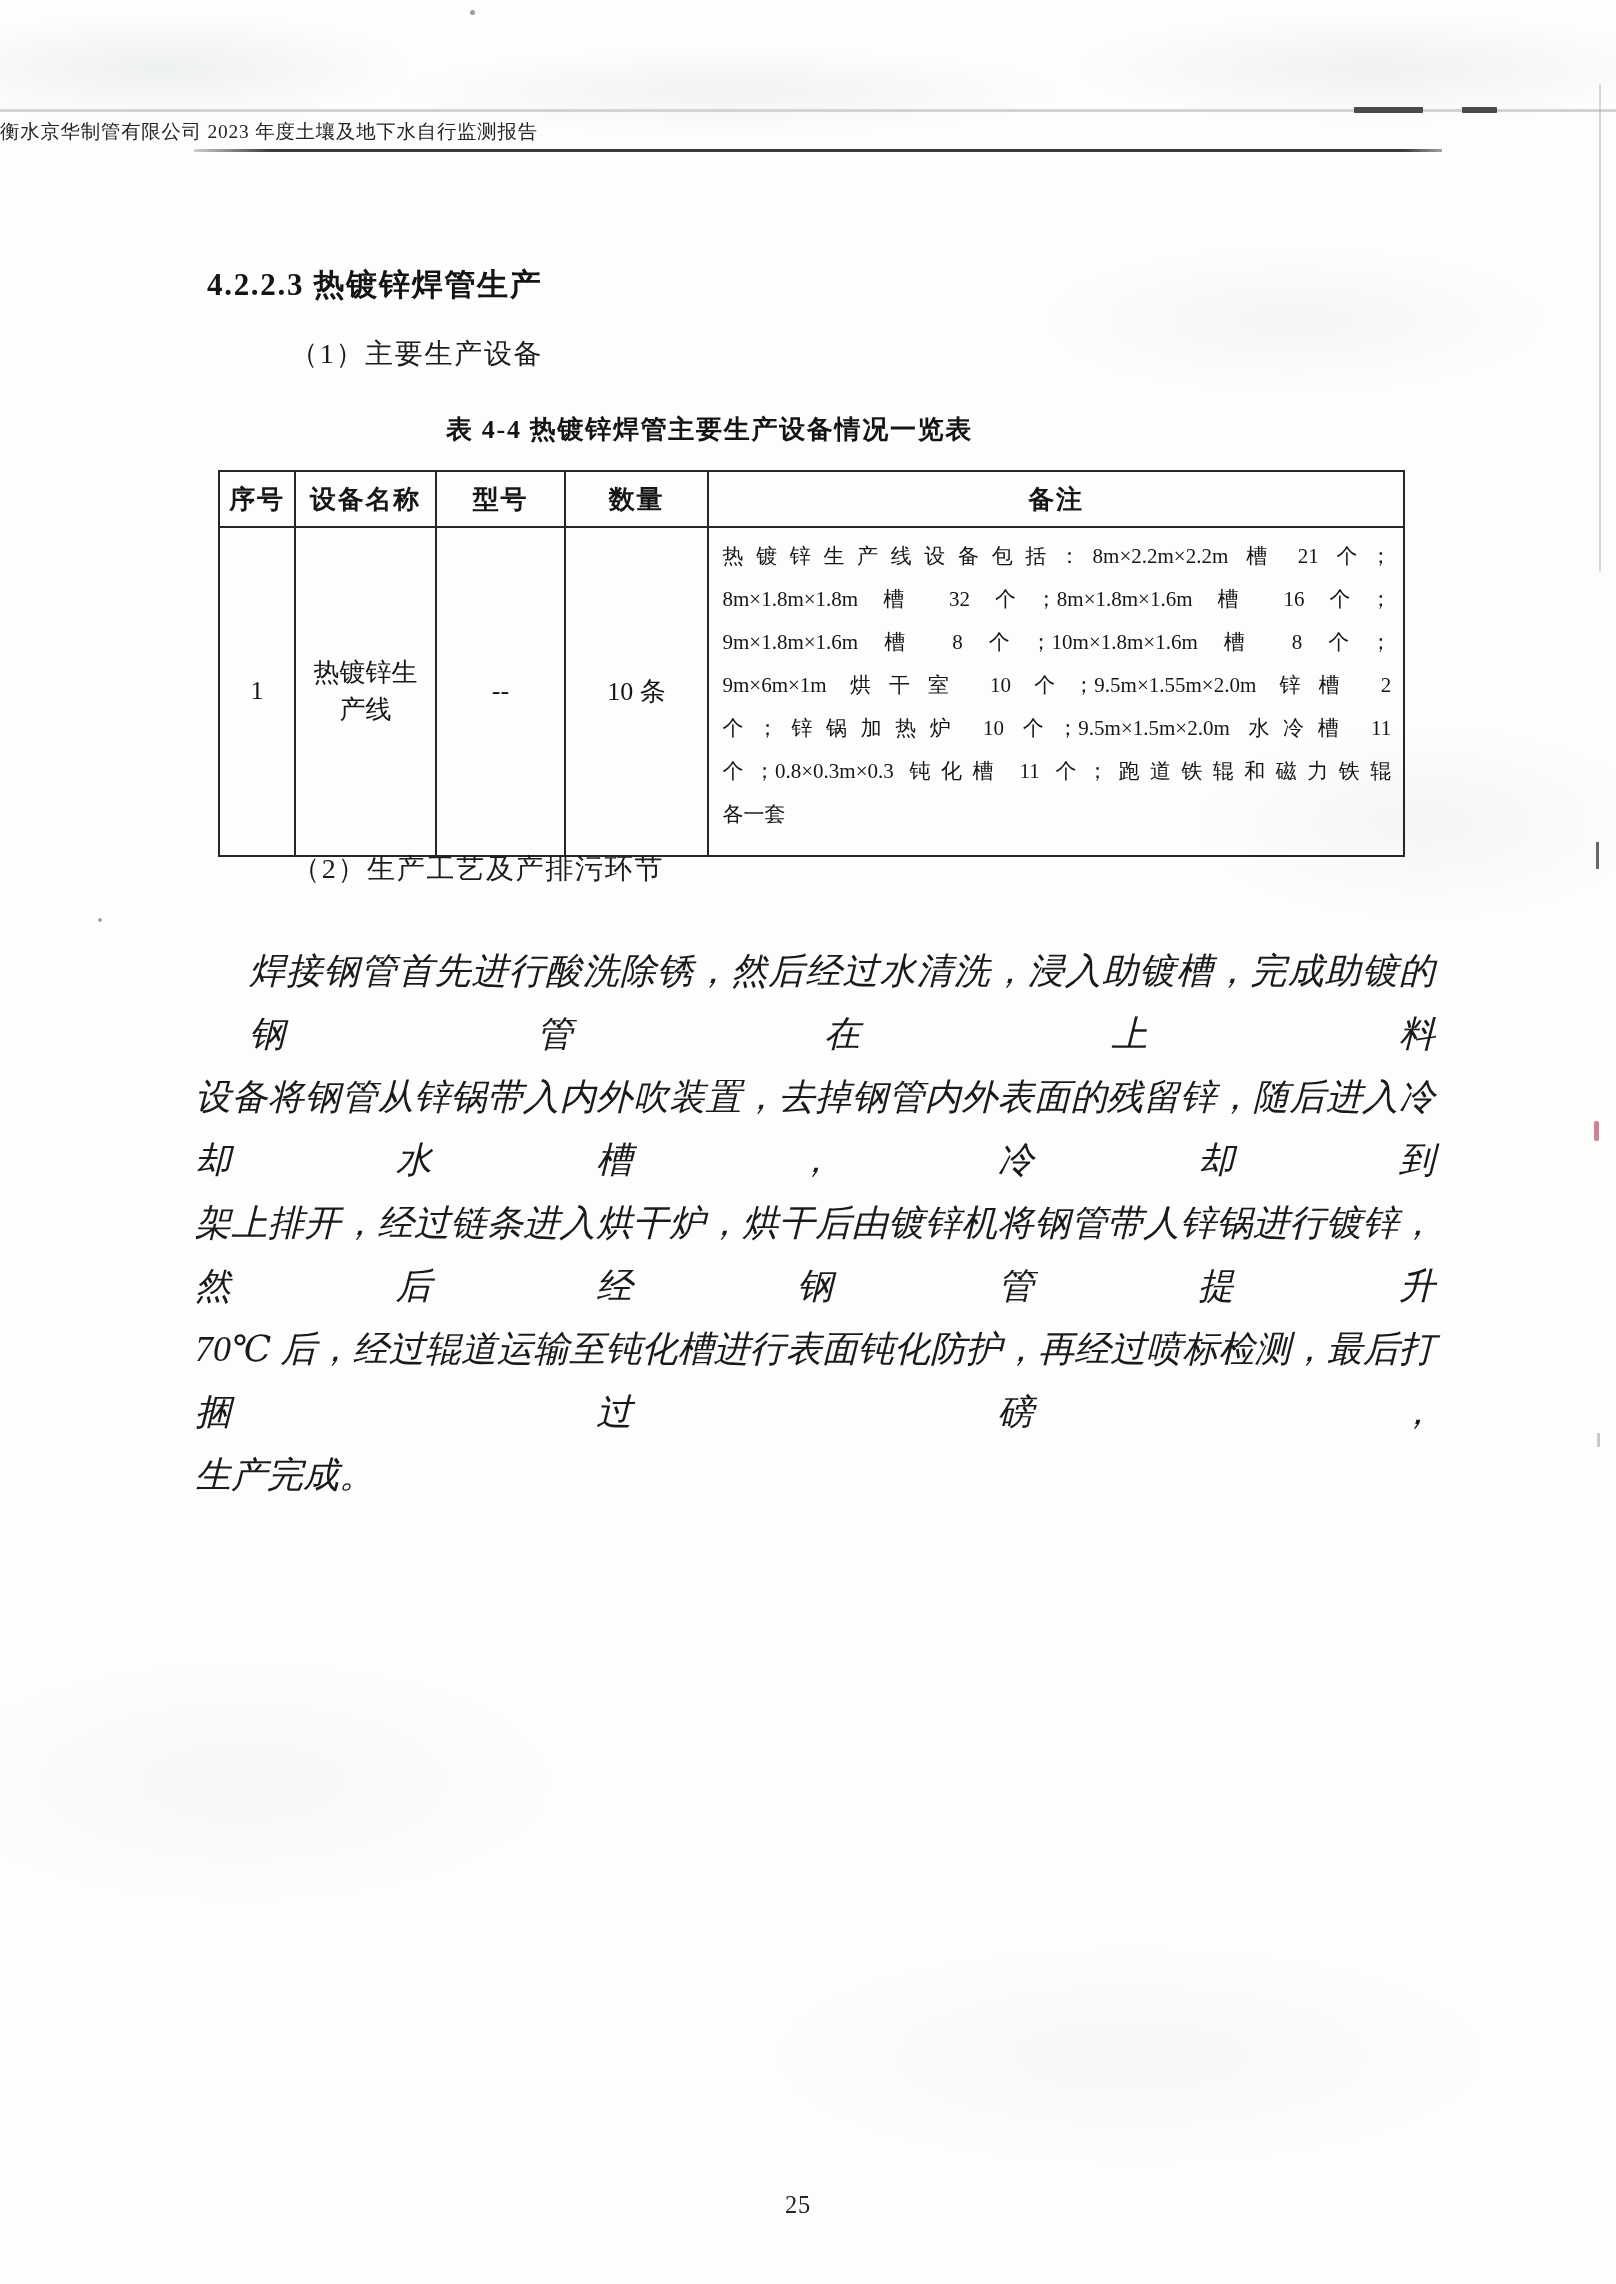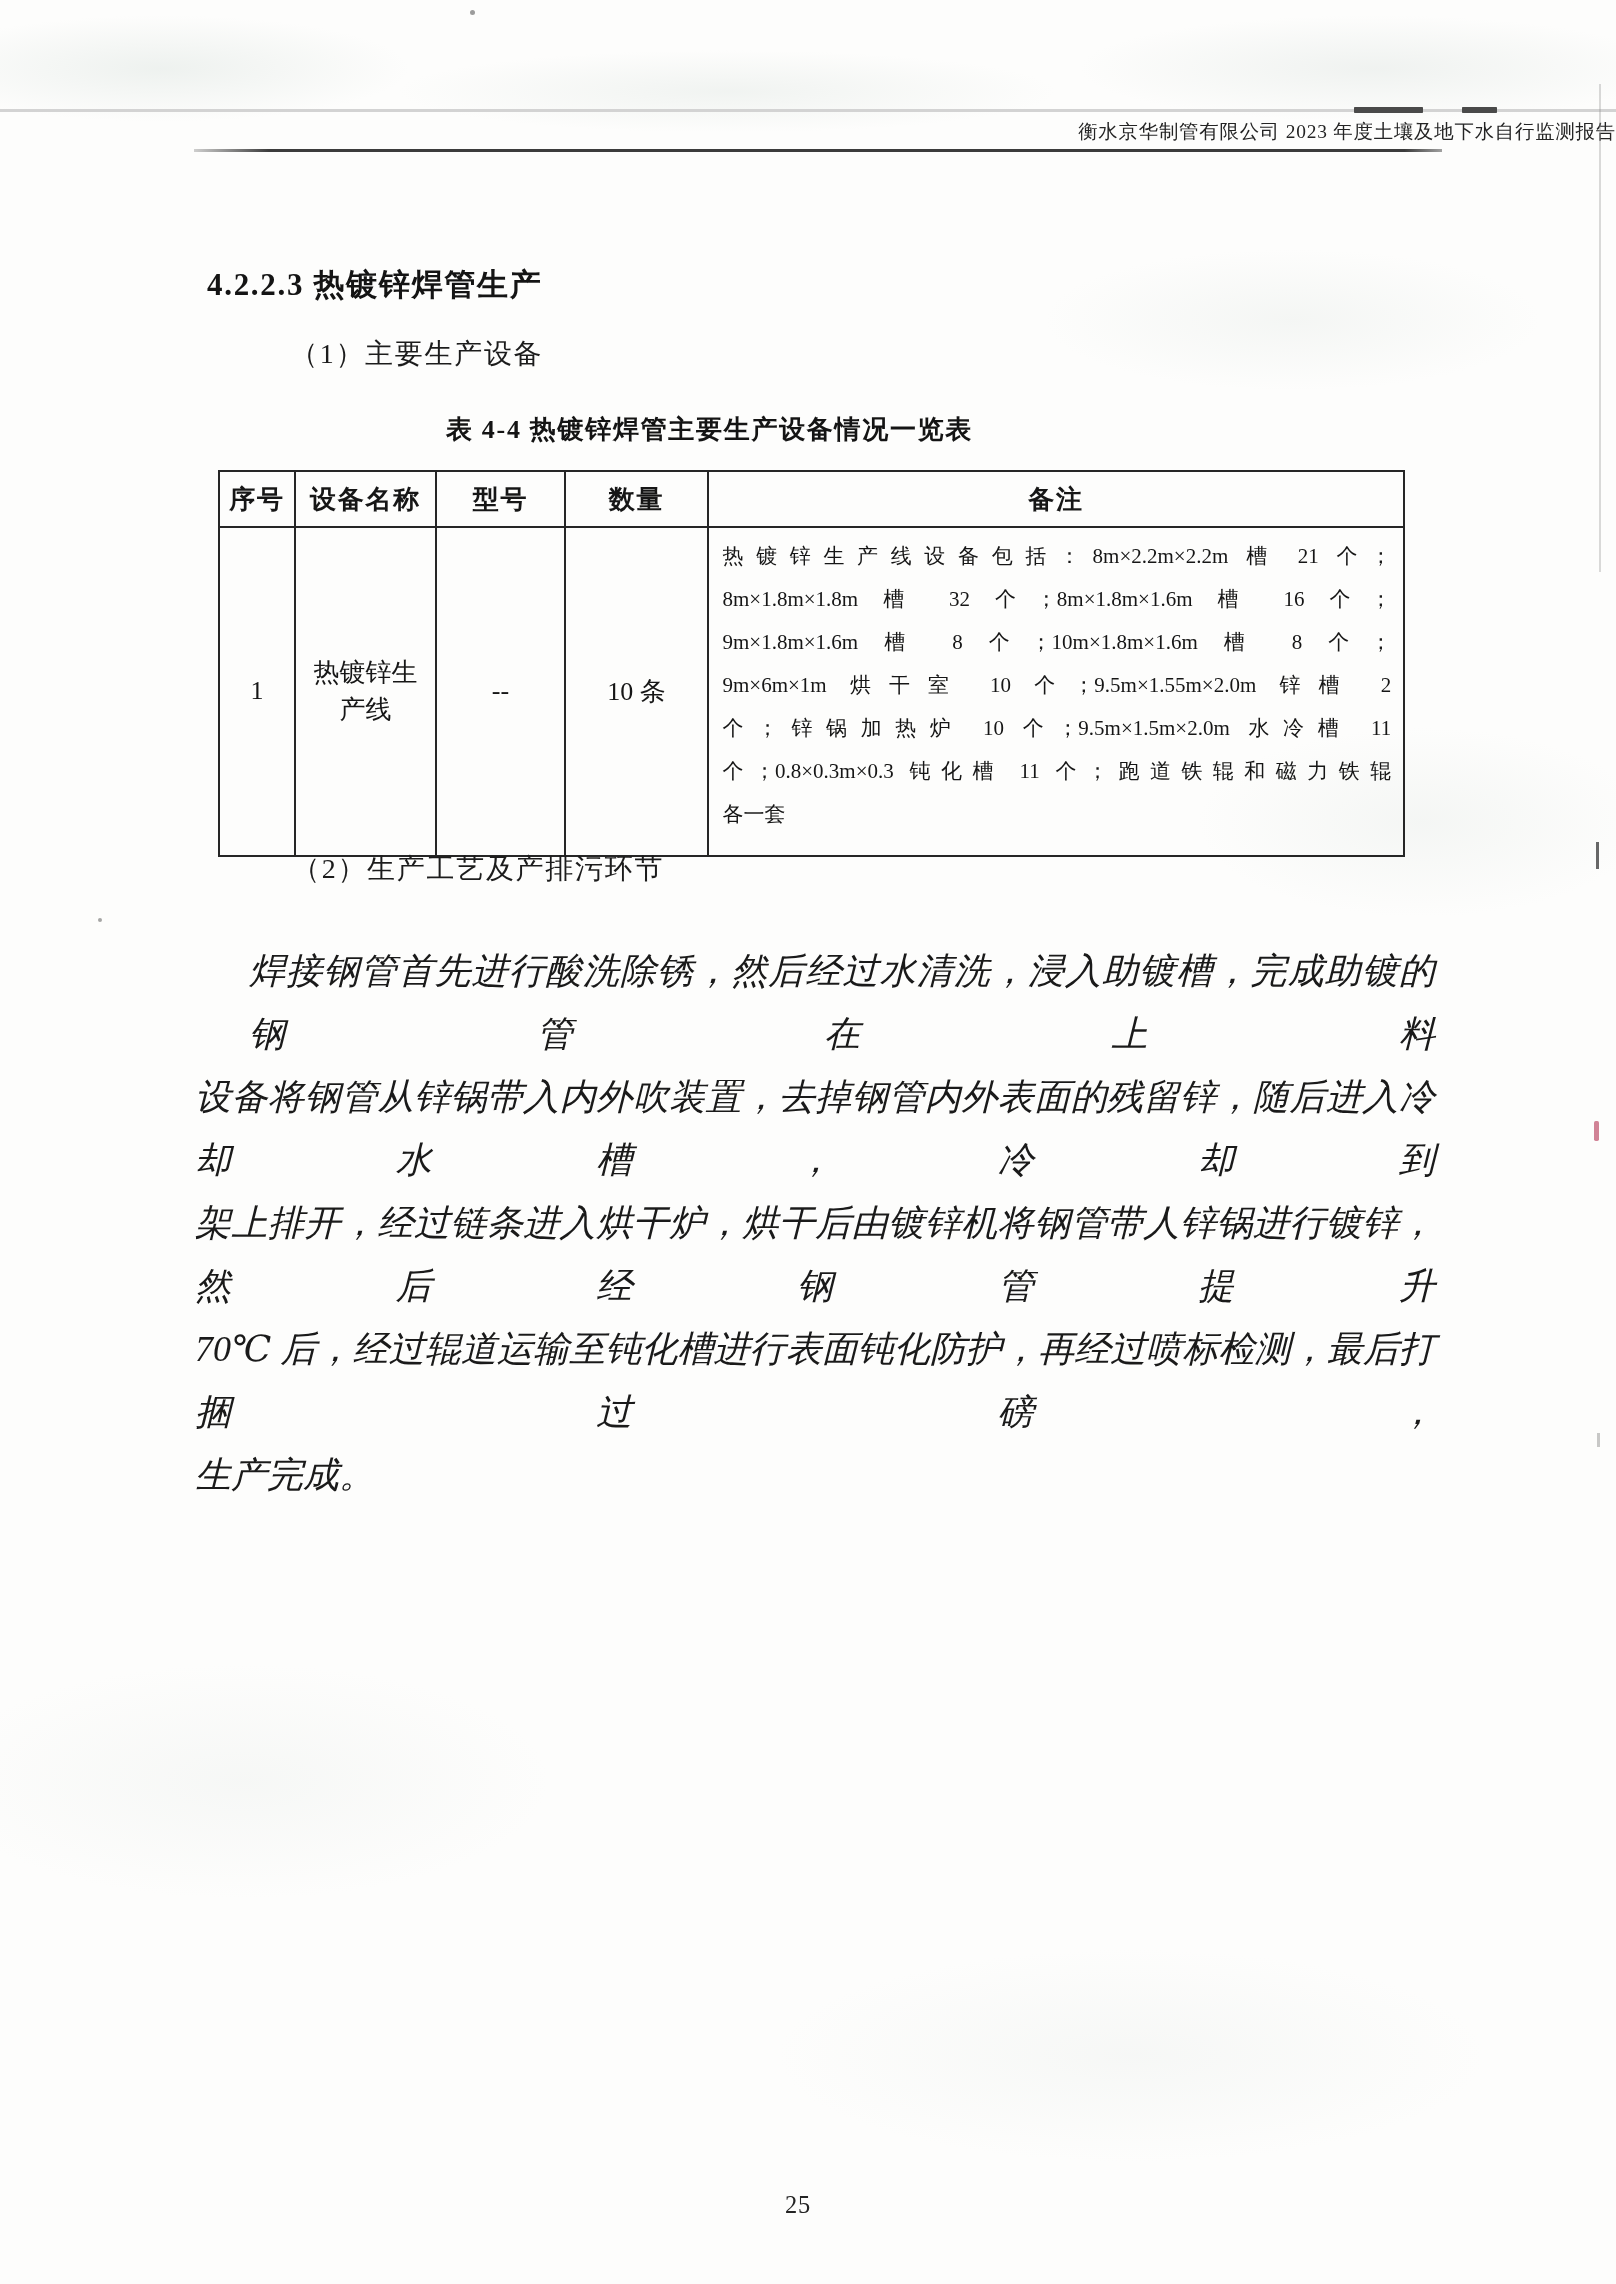--- a/index.html
+++ b/index.html
@@ -20,21 +20,21 @@
       #fdfdfc;
     overflow:hidden;
   }
   
   .top-rule{position:absolute;left:0;top:109px;width:1616px;height:2.5px;background:#d3d3d3;}
   .top-rule-dash{position:absolute;top:107px;height:5.9px;background:#4a4a4a;border-radius:0.8px;}
   .dash-a{left:1354px;width:69px;}
   .dash-b{left:1462px;width:35px;}
   .header-title{
     position:absolute;left:0;top:118px;width:1616px;
-    text-align:right;font-size:19.4px;letter-spacing:0.8px;color:#242424;
+    text-align:left;font-size:19.4px;letter-spacing:0.8px;color:#242424;
   }
   .header-underline{
     position:absolute;left:194px;top:149px;width:1248px;height:3.4px;
     background:linear-gradient(to right, rgba(70,70,70,0.25), #3c3c3c 6%, #3c3c3c 97%, rgba(70,70,70,0.5));
   }
   
   .sec-heading{
     position:absolute;left:207px;top:264px;
     font-size:31px;font-weight:bold;letter-spacing:1.7px;color:#141414;
   }

